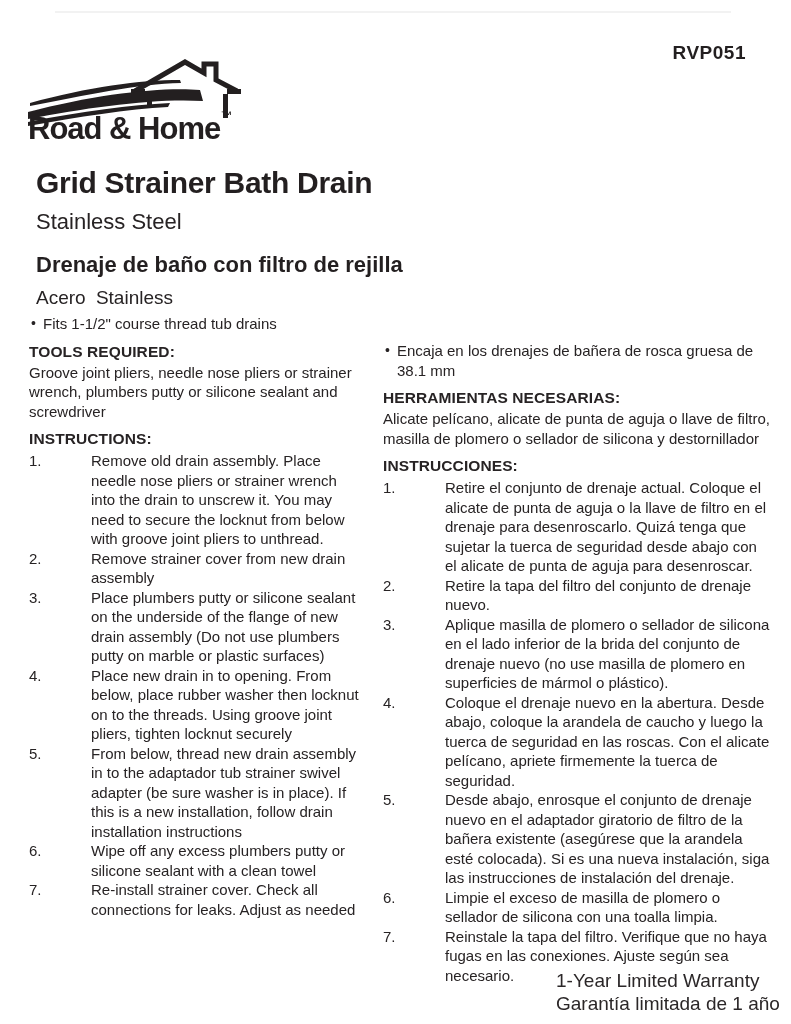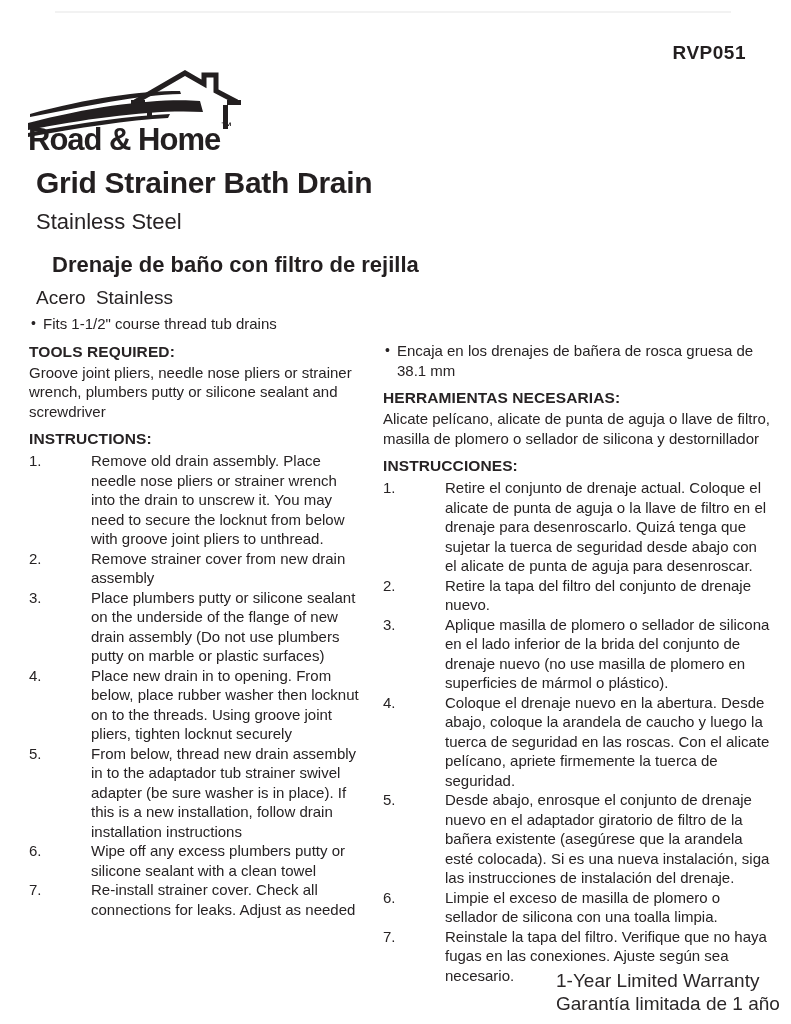--- a/index.html
+++ b/index.html
@@ -17,26 +17,26 @@
     position: absolute; top: 11px; left: 55px; width: 676px; height: 2px;
     background: #f2f2f2;
   }
 
   .product-code {
     position: absolute; top: 42px; right: 45px;
     font-size: 19px; font-weight: bold; letter-spacing: 0.5px;
     color: #231f20;
   }
 
-  .logo { position: absolute; left: 28px; top: 64px; width: 218px; height: 92px; }
+  .logo { position: absolute; left: 28px; top: 53px; width: 218px; height: 92px; }
 
   .titles { position: absolute; left: 36px; top: 166px; }
   .title-en   { font-size: 30px; font-weight: bold; letter-spacing: -0.3px; color: #231f20; }
   .subtitle-en{ font-size: 22px; font-weight: normal; margin-top: 9px; }
-  .title-es   { font-size: 22px; font-weight: bold; margin-top: 17px; color: #231f20; margin-left: 16px; }
+  .title-es   { font-size: 22px; font-weight: bold; margin-top: 17px; color: #231f20; }
   .subtitle-es{ font-size: 19px; font-weight: normal; margin-top: 9px; word-spacing: 5px; }
 
   .columns {
     position: absolute; left: 29px; top: 314px; width: 742px;
     display: flex; gap: 18px;
   }
   .col { font-size: 15px; line-height: 1.3; }
   .col-en { width: 336px; flex: none; }
   .col-es { flex: 1; padding-top: 27px; }
 

